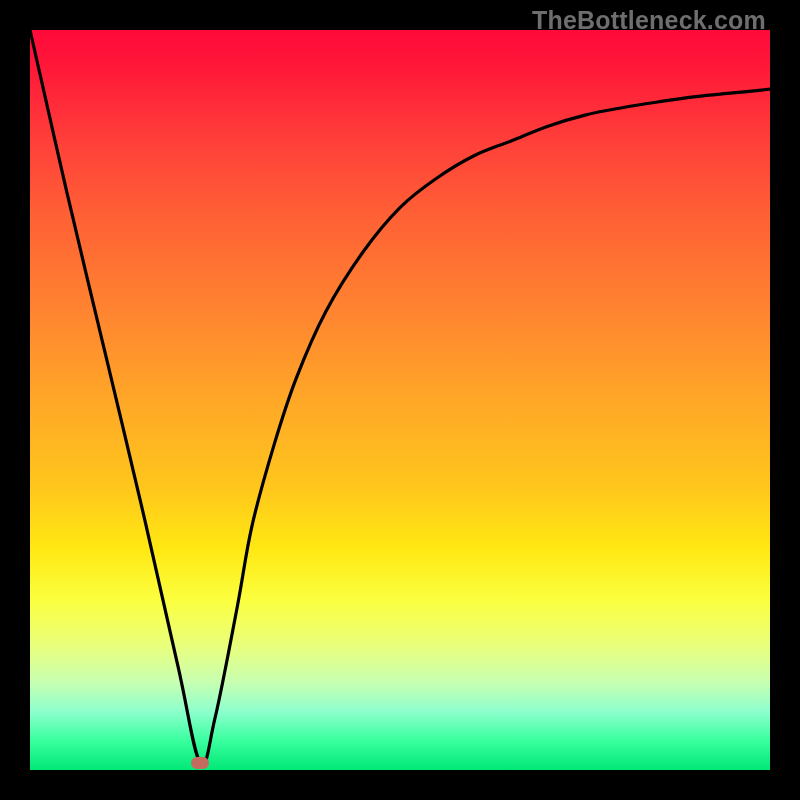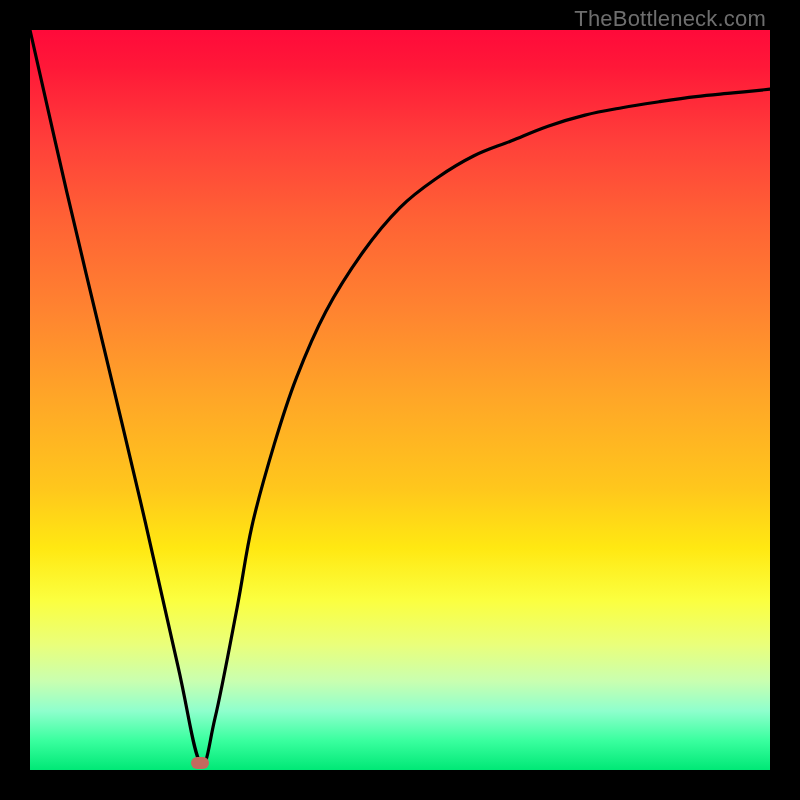--- a/index.html
+++ b/index.html
@@ -40,22 +40,22 @@
       #8fffcd 92%,
       #3aff9f 96%,
       #00e876 100%
     );
   }
   .watermark {
     position: absolute;
     top: 6px;
     right: 34px;
     color: #6e6e6e;
-    font-size: 22px;
-    font-weight: 400;
+    font-size: 25px;
+    font-weight: 700;
     letter-spacing: 0.2px;
     user-select: none;
   }
   svg.curve {
     position: absolute;
     left: 0;
     top: 0;
     width: 740px;
     height: 740px;
     overflow: visible;

